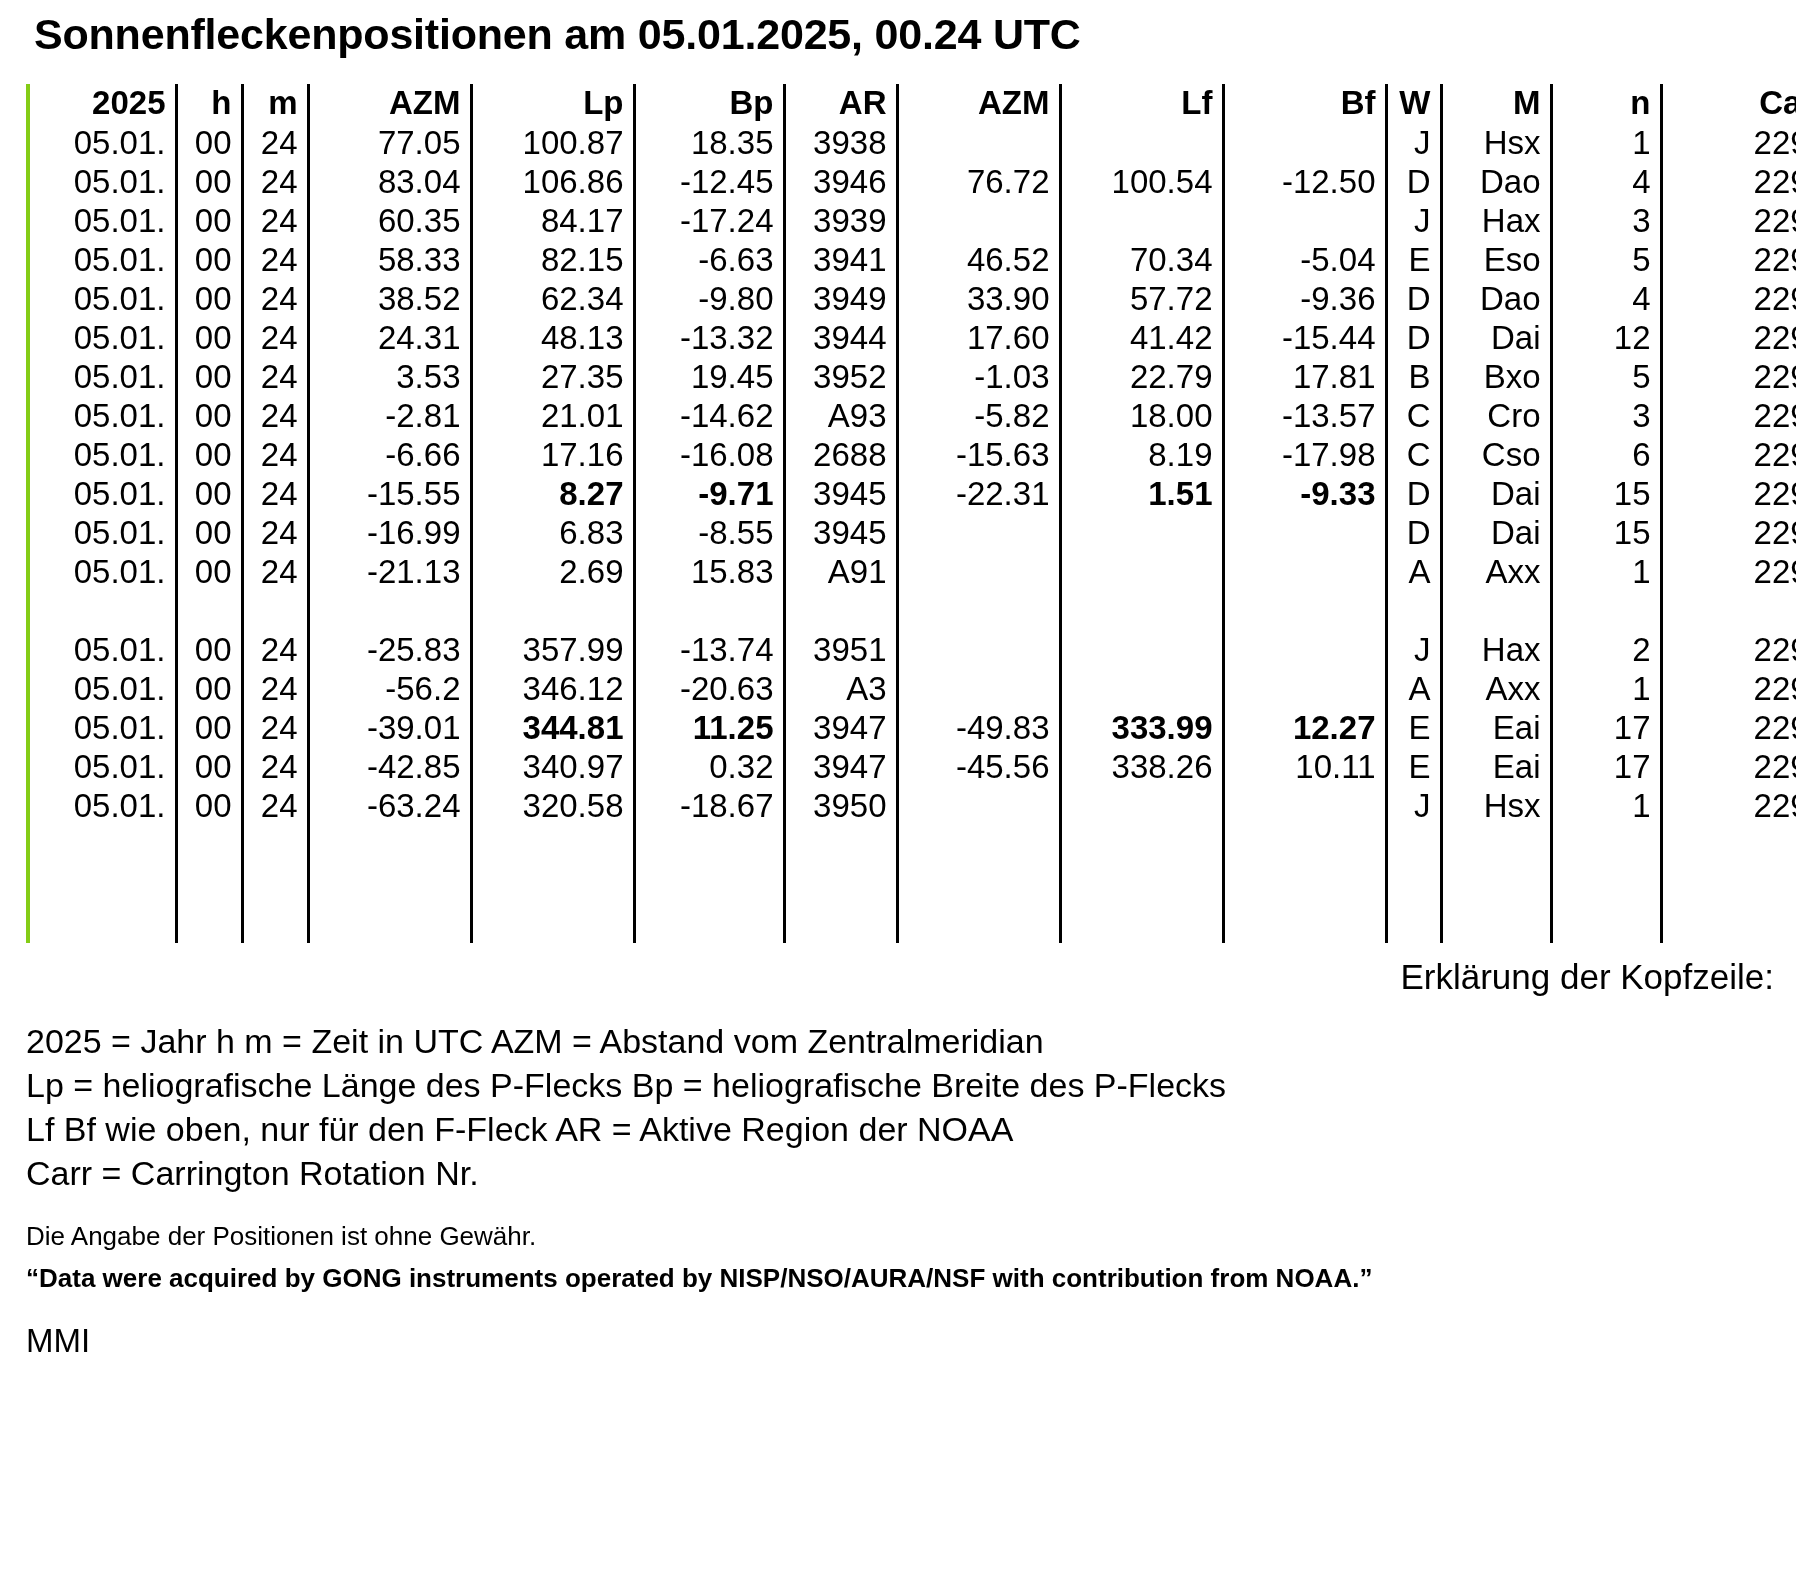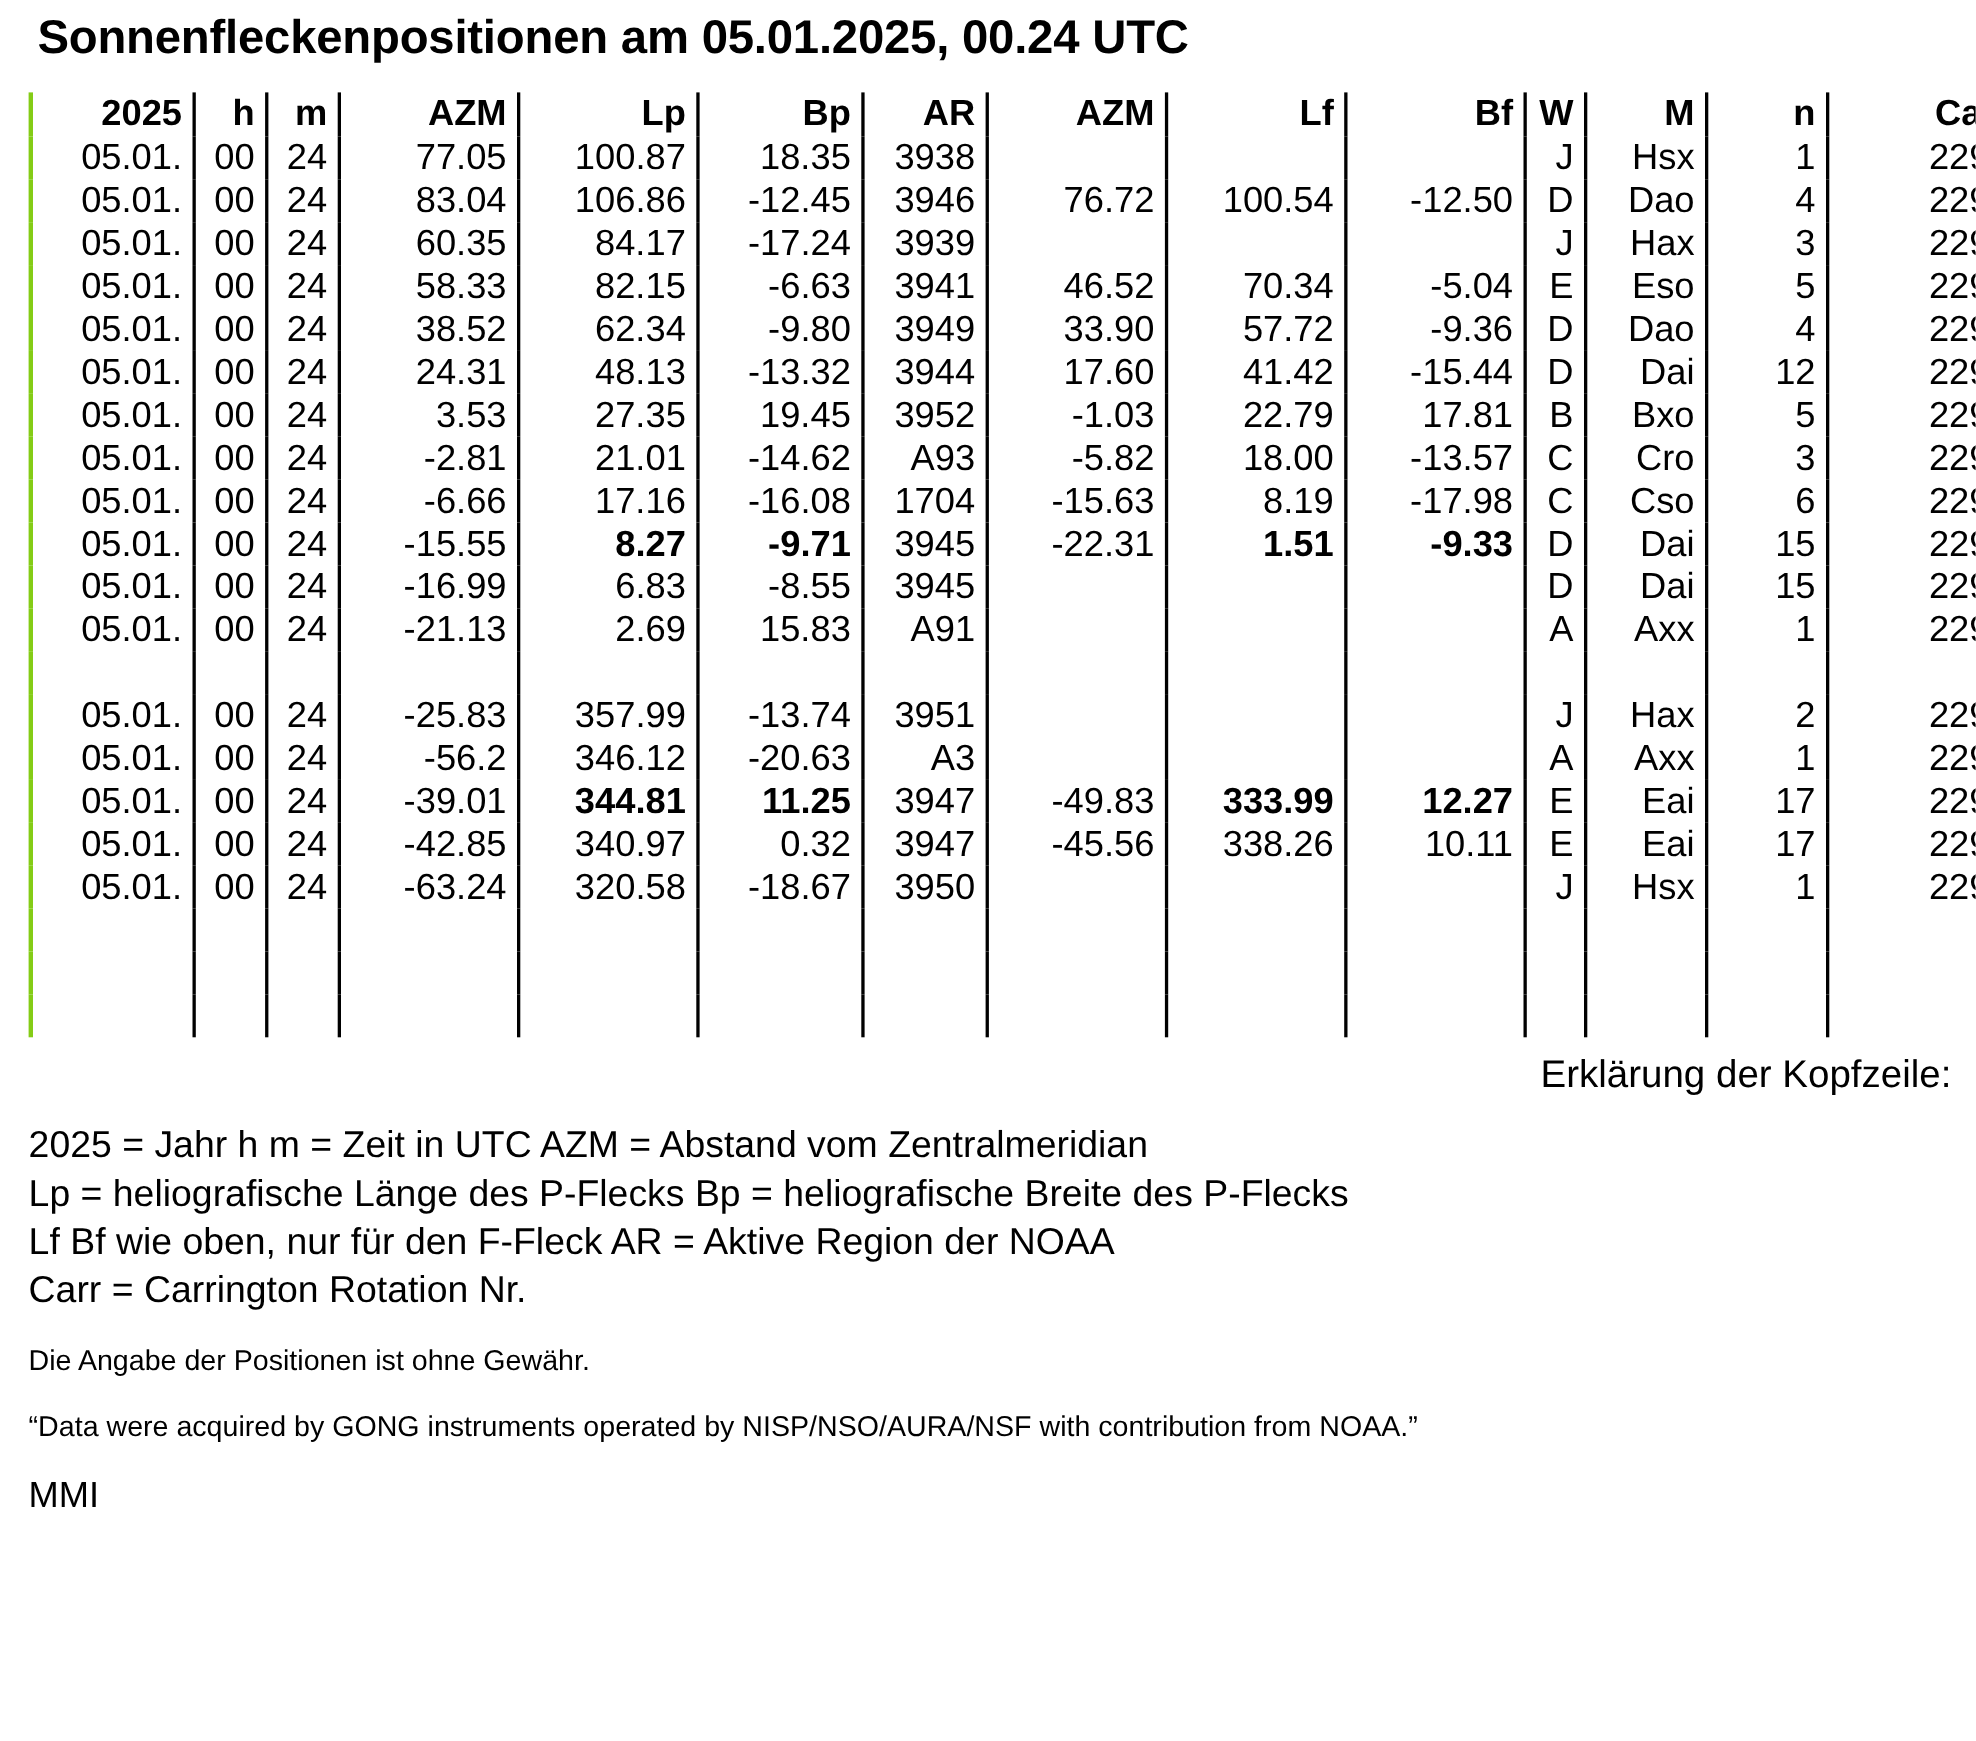--- a/index.html
+++ b/index.html
@@ -107,22 +107,23 @@
   }
   .expl-body div { white-space: nowrap; }
 
   .disclaimer {
     font-size: 26px;
     margin: 25px 0 0 4px;
     white-space: nowrap;
   }
   .credit {
     font-size: 26px;
-    margin: 29px 0 0 4px;
+    margin: 11px 0 0 4px;
     white-space: nowrap;
+    font-weight: bold;
   }
   .signature {
     font-size: 33px;
     margin: 28px 0 0 4px;
   }
 </style>
 </head>
 <body>
 
 <div class="page">
@@ -304,21 +305,21 @@
             <td class="spacer"></td>
             <td class="carr">2292</td>
           </tr>
           <tr>
             <td>05.01.</td>
             <td>00</td>
             <td>24</td>
             <td>-6.66</td>
             <td>17.16</td>
             <td>-16.08</td>
-            <td>1704</td>
+            <td>2688</td>
             <td>-15.63</td>
             <td>8.19</td>
             <td>-17.98</td>
             <td>C</td>
             <td>Cso</td>
             <td>6</td>
             <td class="spacer"></td>
             <td class="carr">2292</td>
           </tr>
           <tr>

